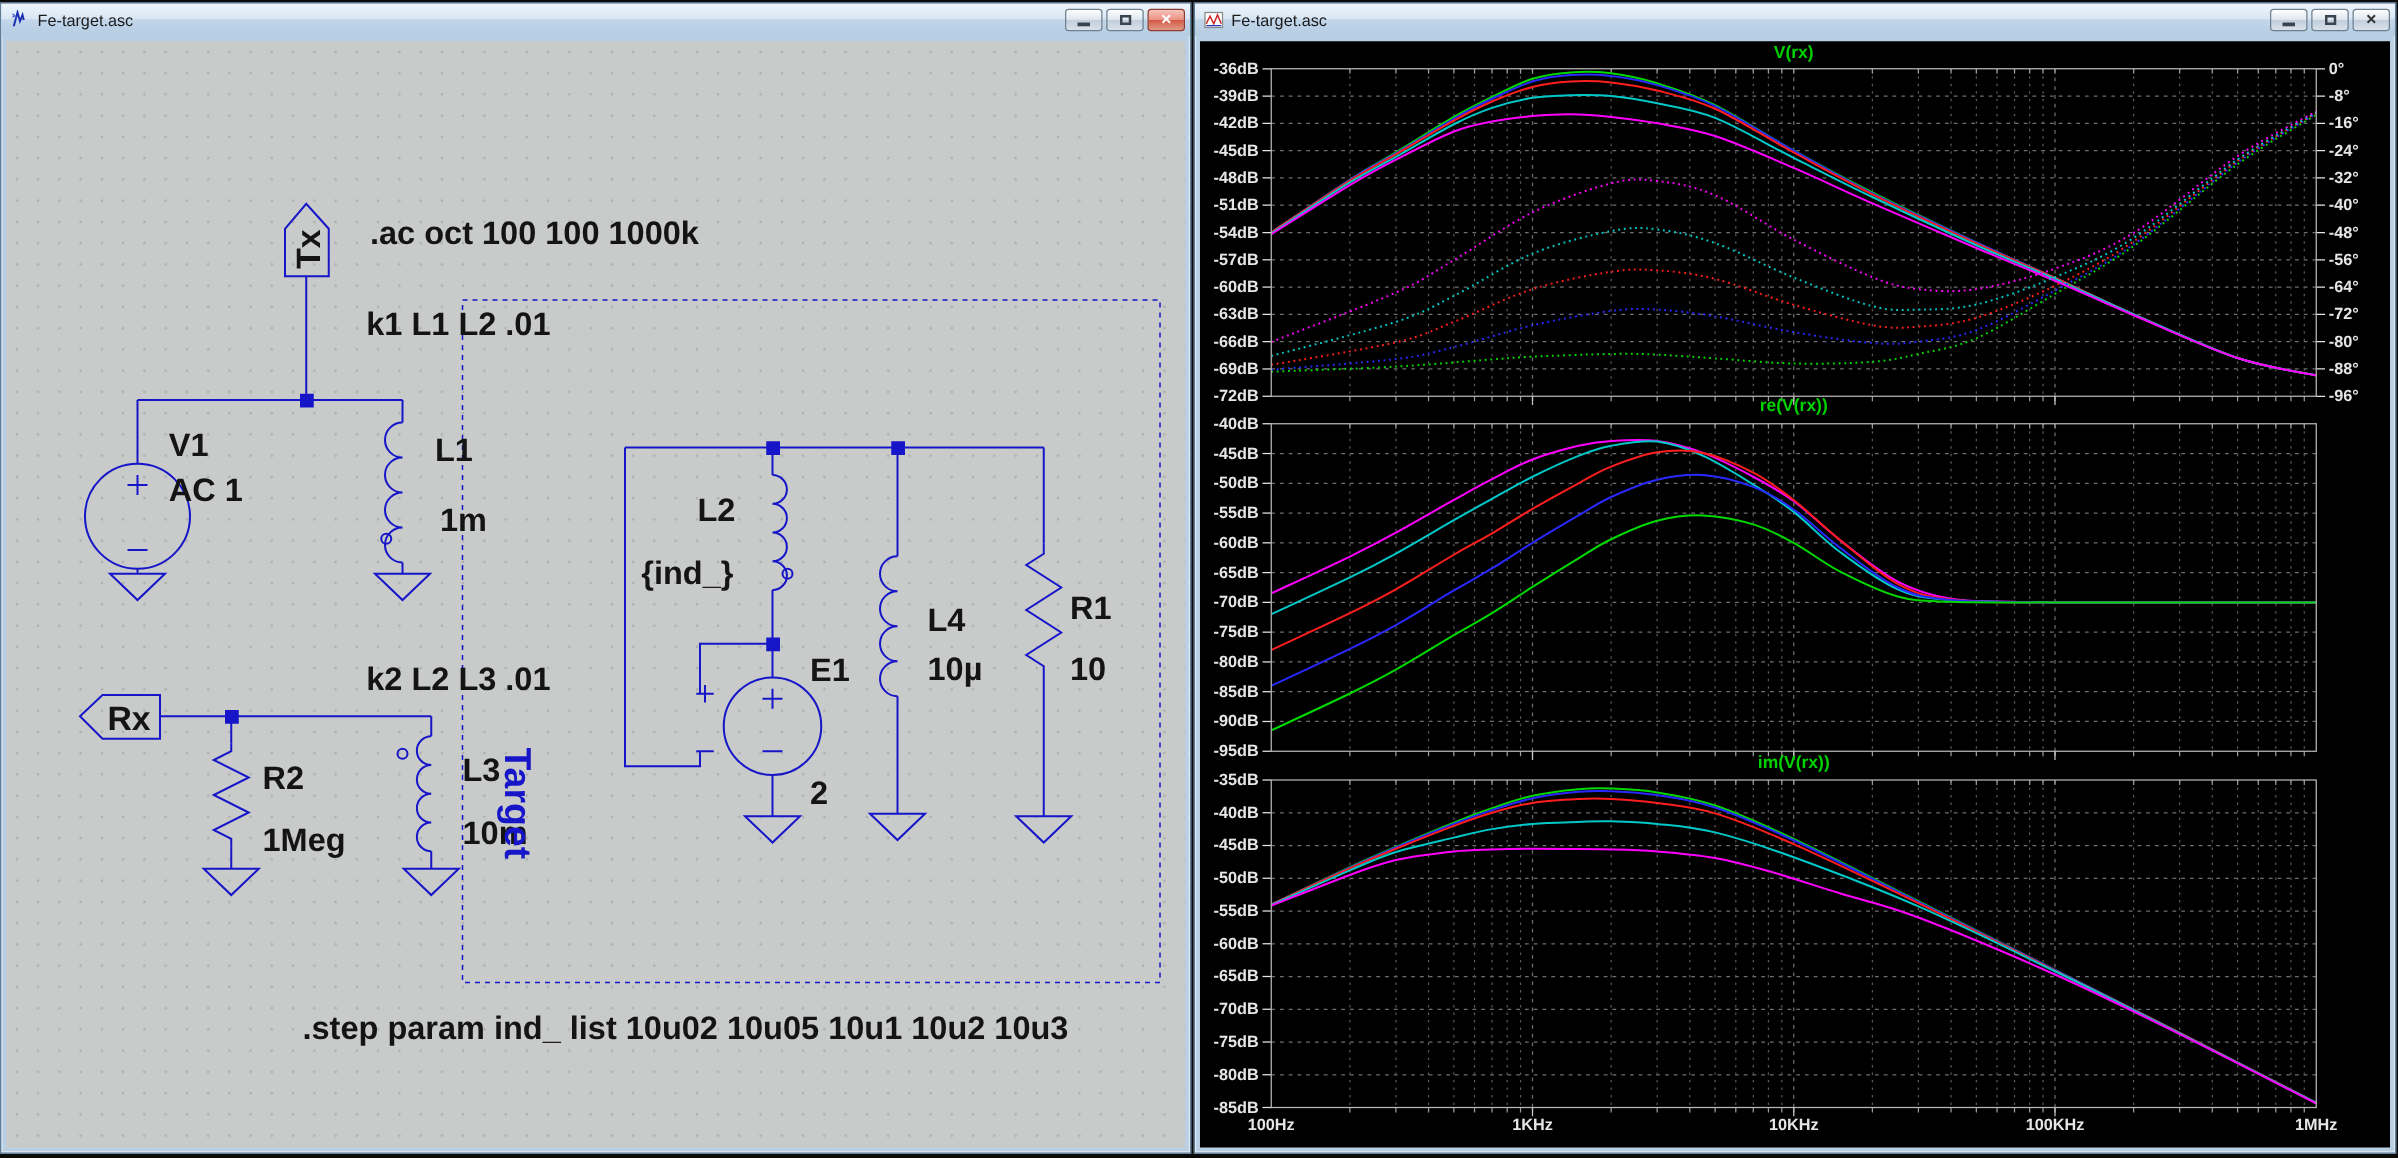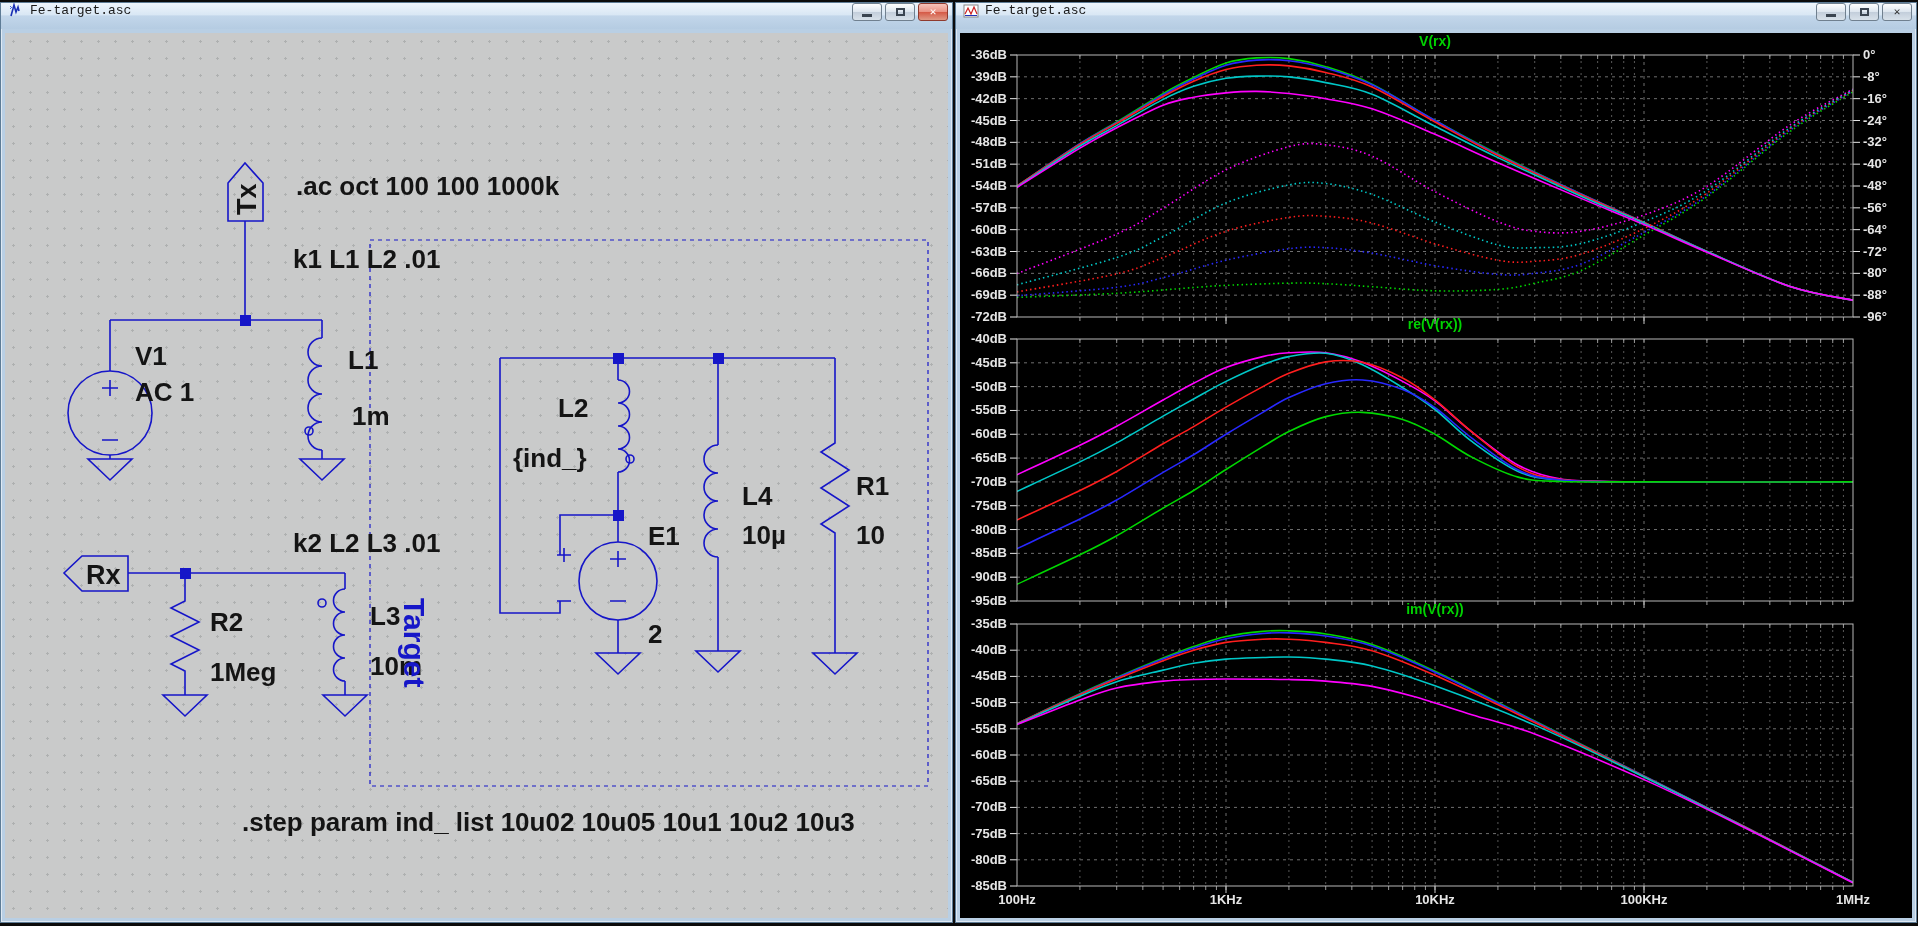--- a/index.html
+++ b/index.html
@@ -2,23 +2,23 @@
 <html><head>
 <meta charset="utf-8">
 <style>
   html,body{margin:0;padding:0;}
   body{width:1918px;height:926px;background:#0b0b0b;position:relative;overflow:hidden;
        font-family:"Liberation Sans",sans-serif;}
   .win{position:absolute;top:2px;height:921px;background:#b9cfe4;border:1px solid #5e7c96;
        box-shadow:inset 0 0 0 1px rgba(255,255,255,.55);box-sizing:border-box;}
   #win-left{left:0;width:953px;}
   #win-right{left:955px;width:962px;}
-  .titlebar{height:26px;display:flex;align-items:flex-start;padding:0 4px 0 7px;
+  .titlebar{height:26px;display:flex;align-items:center;padding:0 4px 0 7px;
        background:linear-gradient(#eef5fc 0%,#d9e7f4 45%,#c2d6ea 50%,#b5cce2 100%);
-       font-size:13px;color:#1a1a1a;font-family:Liberation Mono, monospace;}
+       font-size:13px;color:#1a1a1a;}
   .title-text{margin-left:6px;white-space:nowrap;}
   .tb-buttons{margin-left:auto;display:flex;gap:3px;}
   .tb-btn{width:30px;height:18px;border:1px solid #70808f;border-radius:3px;
        background:linear-gradient(#ffffff,#dde6ef 48%,#c3cedb 52%,#d8e1ea);
        display:flex;align-items:center;justify-content:center;cursor:default;box-sizing:border-box;}
   .tb-btn .bar{width:10px;height:3px;background:#3a4450;margin-top:7px;}
   .tb-btn .box{width:9px;height:8px;border:2px solid #3a4450;box-sizing:border-box;background:transparent;}
   .tb-btn.red{background:linear-gradient(#f6c3ba,#ea9385 48%,#d55a47 52%,#e09a86);border-color:#8f3a2e;}
   .tb-btn.red .x{color:#fff;}
   .tb-btn .x{font-size:11px;font-weight:bold;color:#333;line-height:1;}

